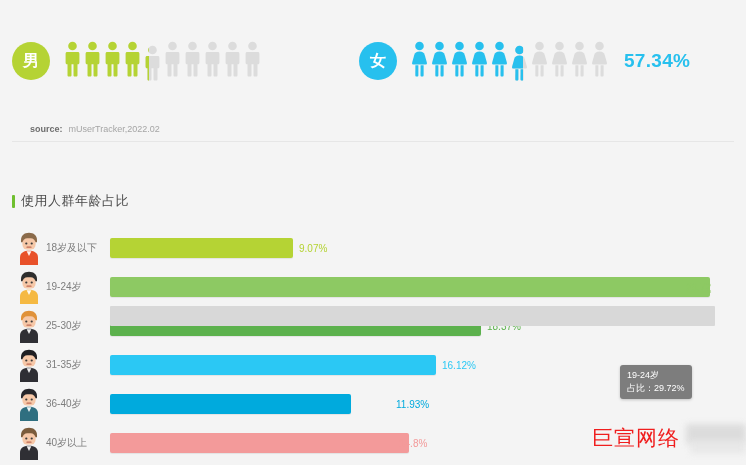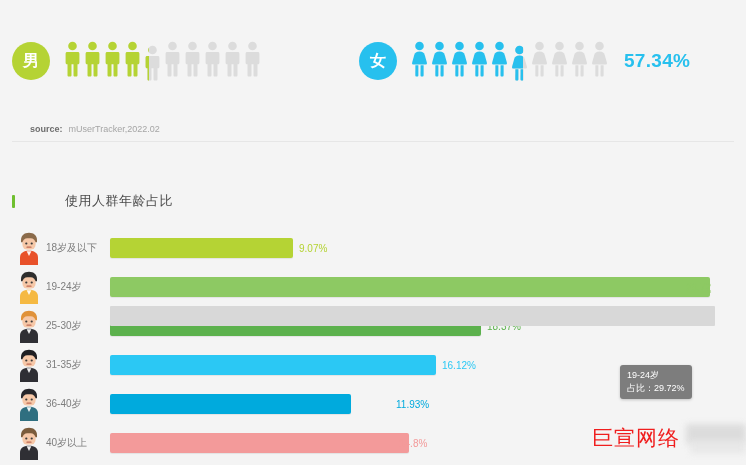--- a/index.html
+++ b/index.html
@@ -118,21 +118,21 @@
   }
 
   
   .age-panel {
     position: absolute;
     left: 0;
     top: 150px;
     width: 746px;
     height: 315px;
   }
-  .age-title { position: absolute; left: 12px; top: 42px; gap: 44px; }
+  .age-title { position: absolute; left: 12px; top: 42px; }
 
   .age-rows {
     position: absolute;
     left: 0;
     top: 78px;
     width: 746px;
   }
   .age-row {
     position: relative;
     height: 39px;

